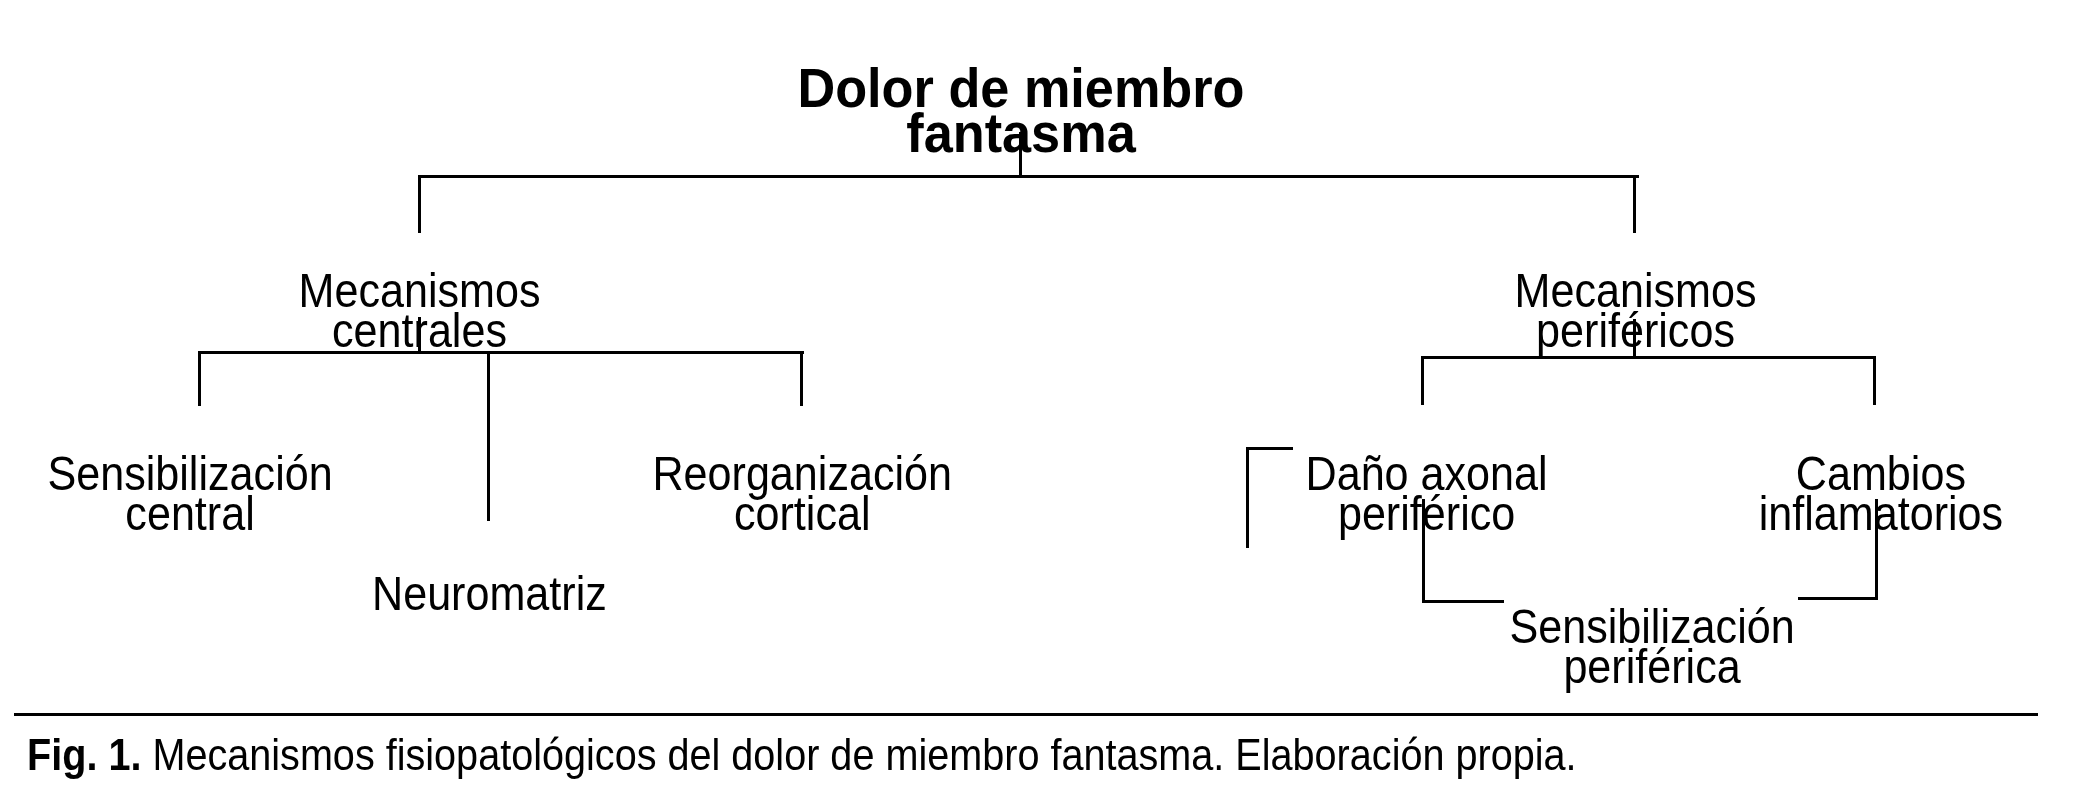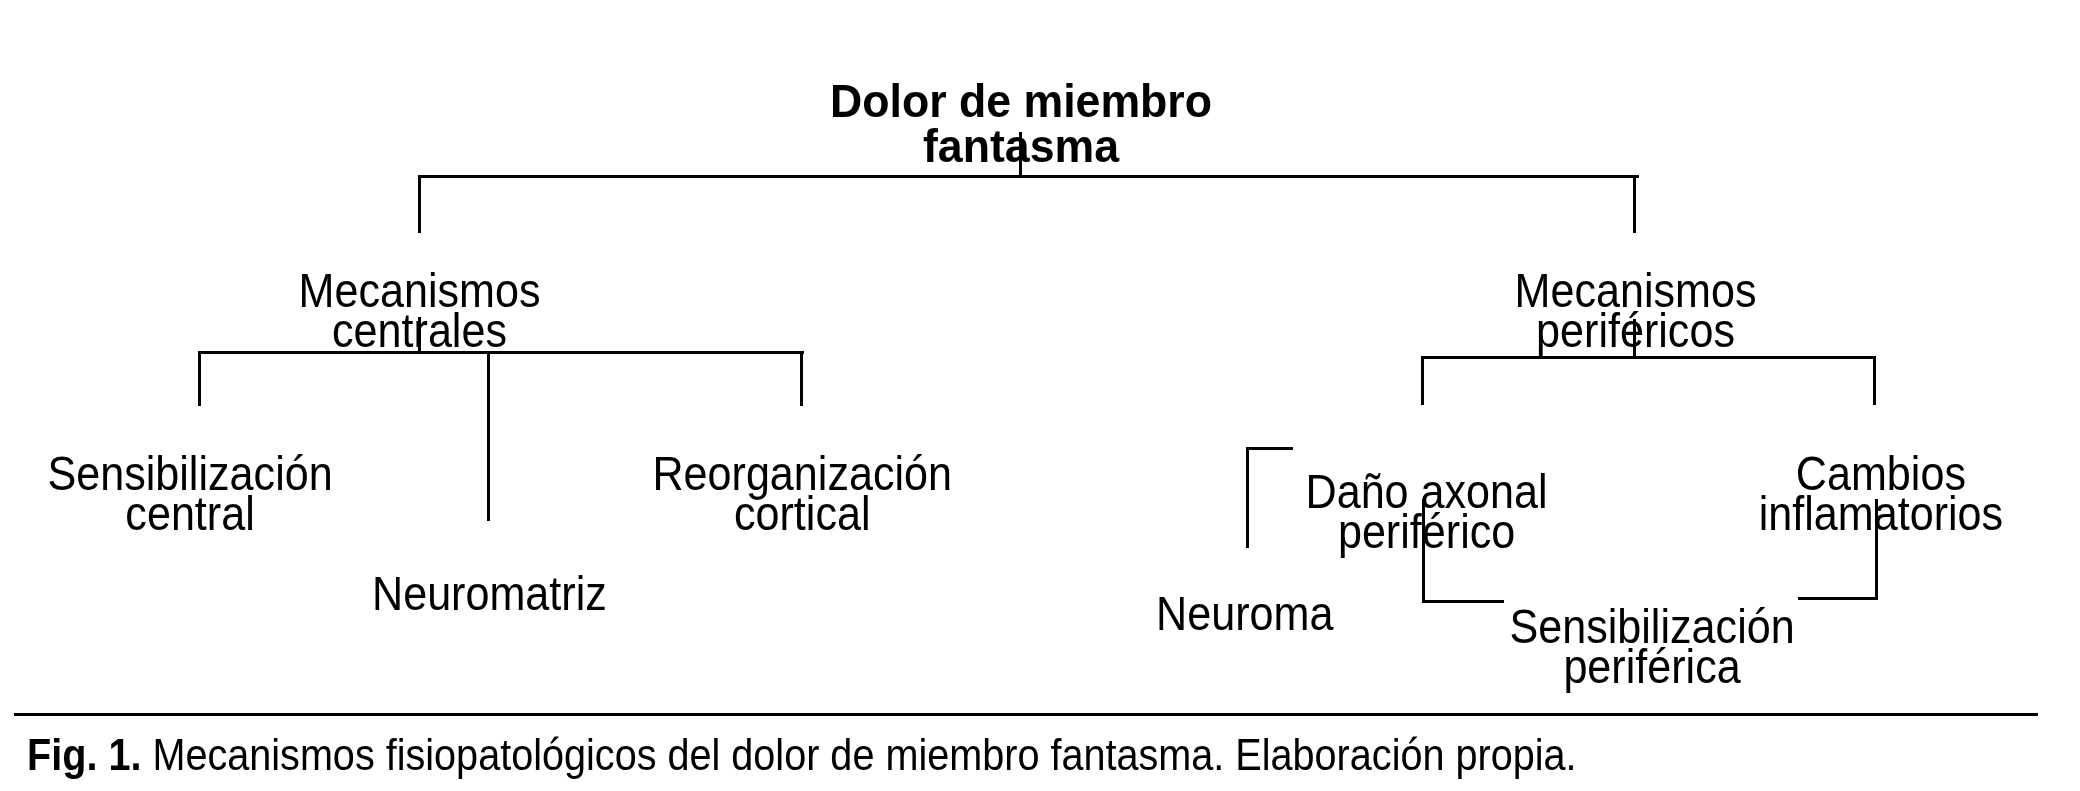--- a/index.html
+++ b/index.html
@@ -30,24 +30,24 @@
   }
   .node > span {
     display: inline-block;
     transform: scaleX(0.88);
     transform-origin: center top;
     white-space: pre-line;
   }
   .title-node {
     position: absolute;
     left: 721px;
-    top: 78px;
+    top: 66px;
     width: 600px;
     text-align: center;
-    font-size: 47px;
+    font-size: 55px;
     line-height: 45px;
     font-weight: bold;
   }
   .title-node > span {
     display: inline-block;
     transform: scaleX(0.95);
     transform-origin: center top;
   }
   .caption {
     position: absolute;
@@ -104,34 +104,31 @@
 
   <div class="node" style="left:1406px; top:230px;">
     <span>Mecanismos
 periféricos</span>
   </div>
   <div class="line" style="left:1633px; top:319px; width:3px; height:40px;"></div>
   <div class="line" style="left:1421px; top:356px; width:455px; height:3px;"></div>
   <div class="line" style="left:1421px; top:356px; width:3px; height:49px;"></div>
   <div class="line" style="left:1873px; top:356px; width:3px; height:49px;"></div>
 
-  <div class="node" style="left:1197px; top:431px;">
+  <div class="node" style="left:1197px; top:413px;">
     <span>Daño axonal
 periférico</span>
   </div>
   <div class="node" style="left:1651px; top:413px;">
     <span>Cambios
 inflamatorios</span>
   </div>
 
   <div class="line" style="left:1246px; top:447px; width:47px; height:3px;"></div>
   <div class="line" style="left:1246px; top:447px; width:3px; height:101px;"></div>
-  <div class="node" style="left:1015px; top:553px;">
-    <span>Neuroma</span>
-  </div>
 
   <div class="line" style="left:1422px; top:499px; width:3px; height:104px;"></div>
   <div class="line" style="left:1422px; top:600px; width:82px; height:3px;"></div>
   <div class="line" style="left:1875px; top:499px; width:3px; height:101px;"></div>
   <div class="line" style="left:1798px; top:597px; width:80px; height:3px;"></div>
 
   <div class="node" style="left:1422px; top:566px;">
     <span>Sensibilización
 periférica</span>
   </div>

